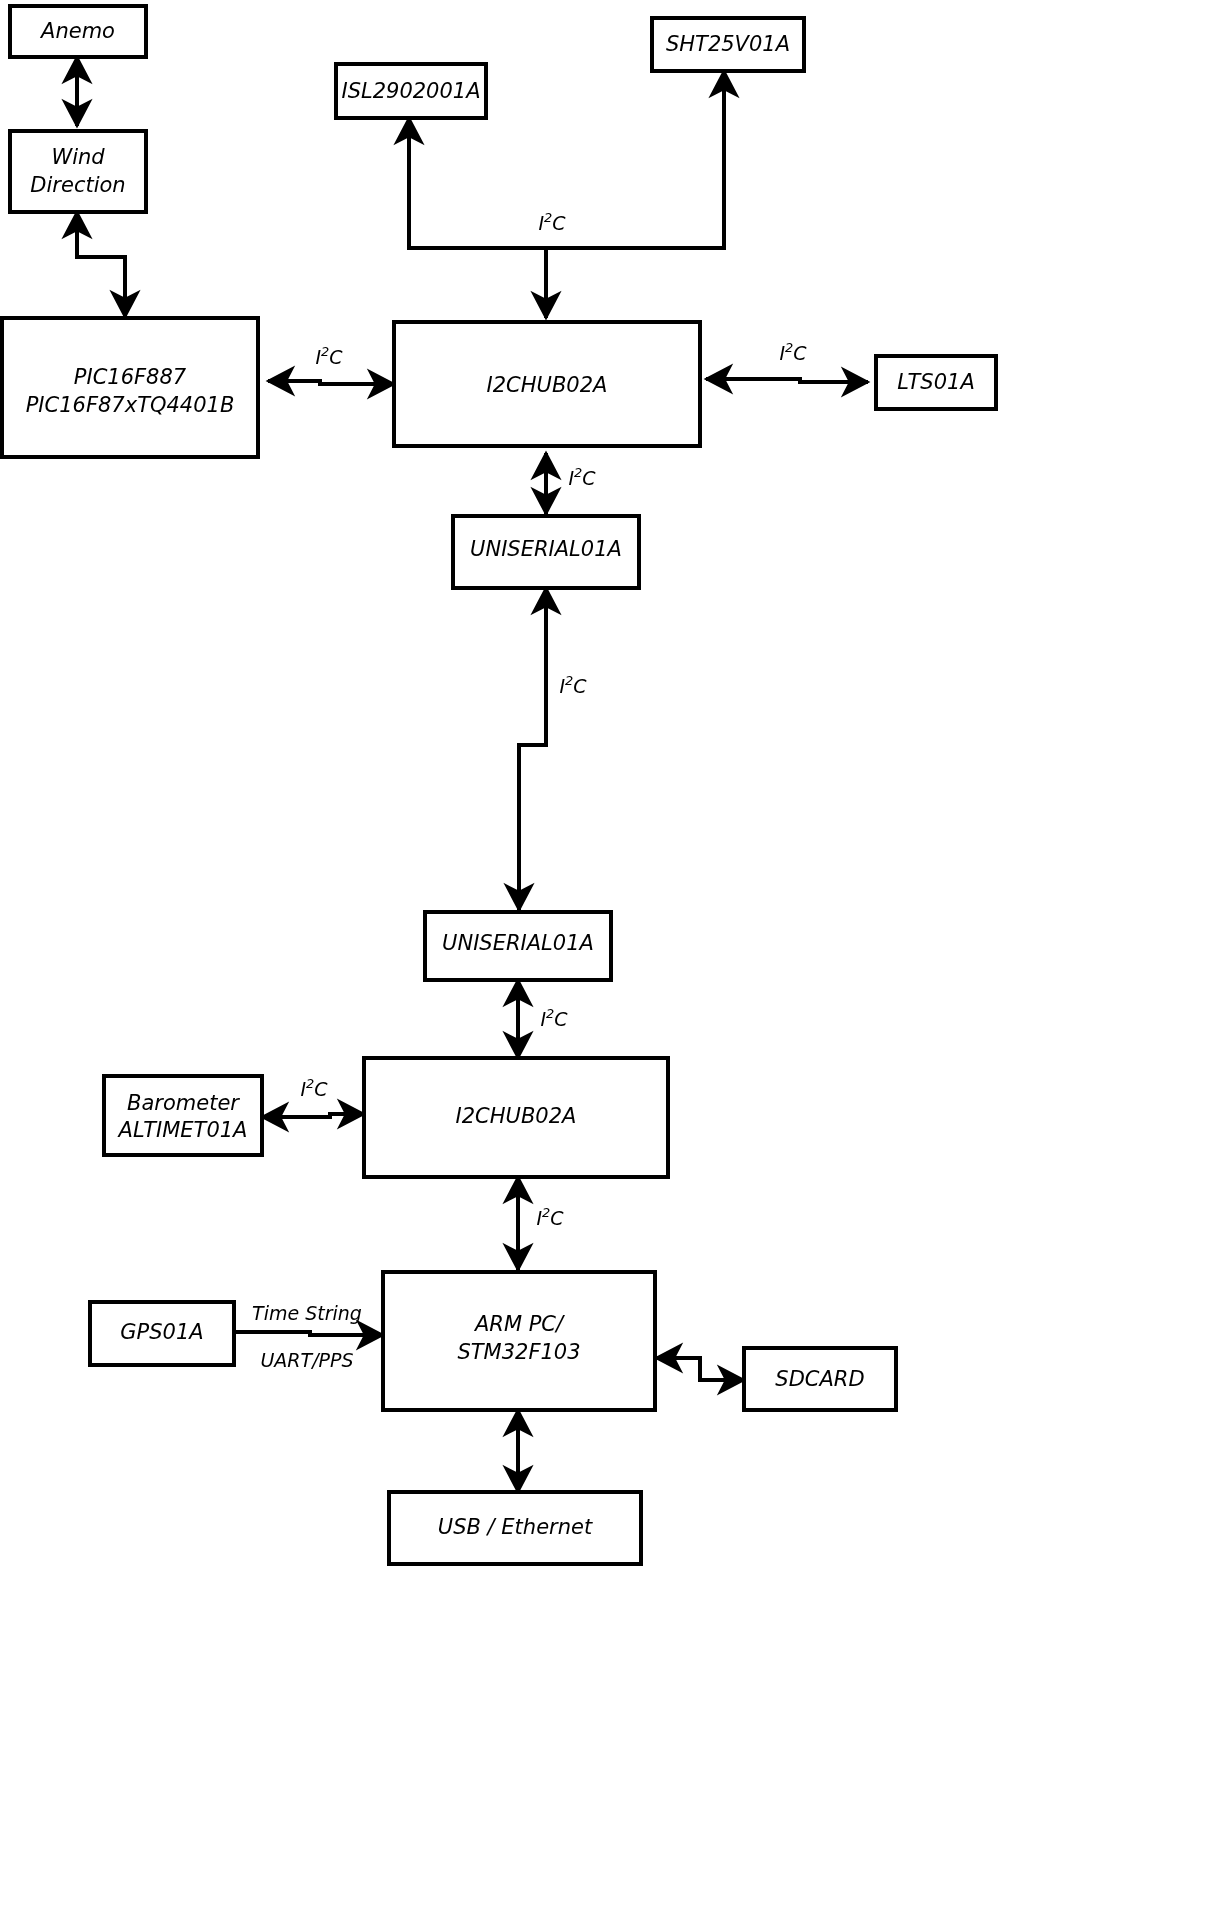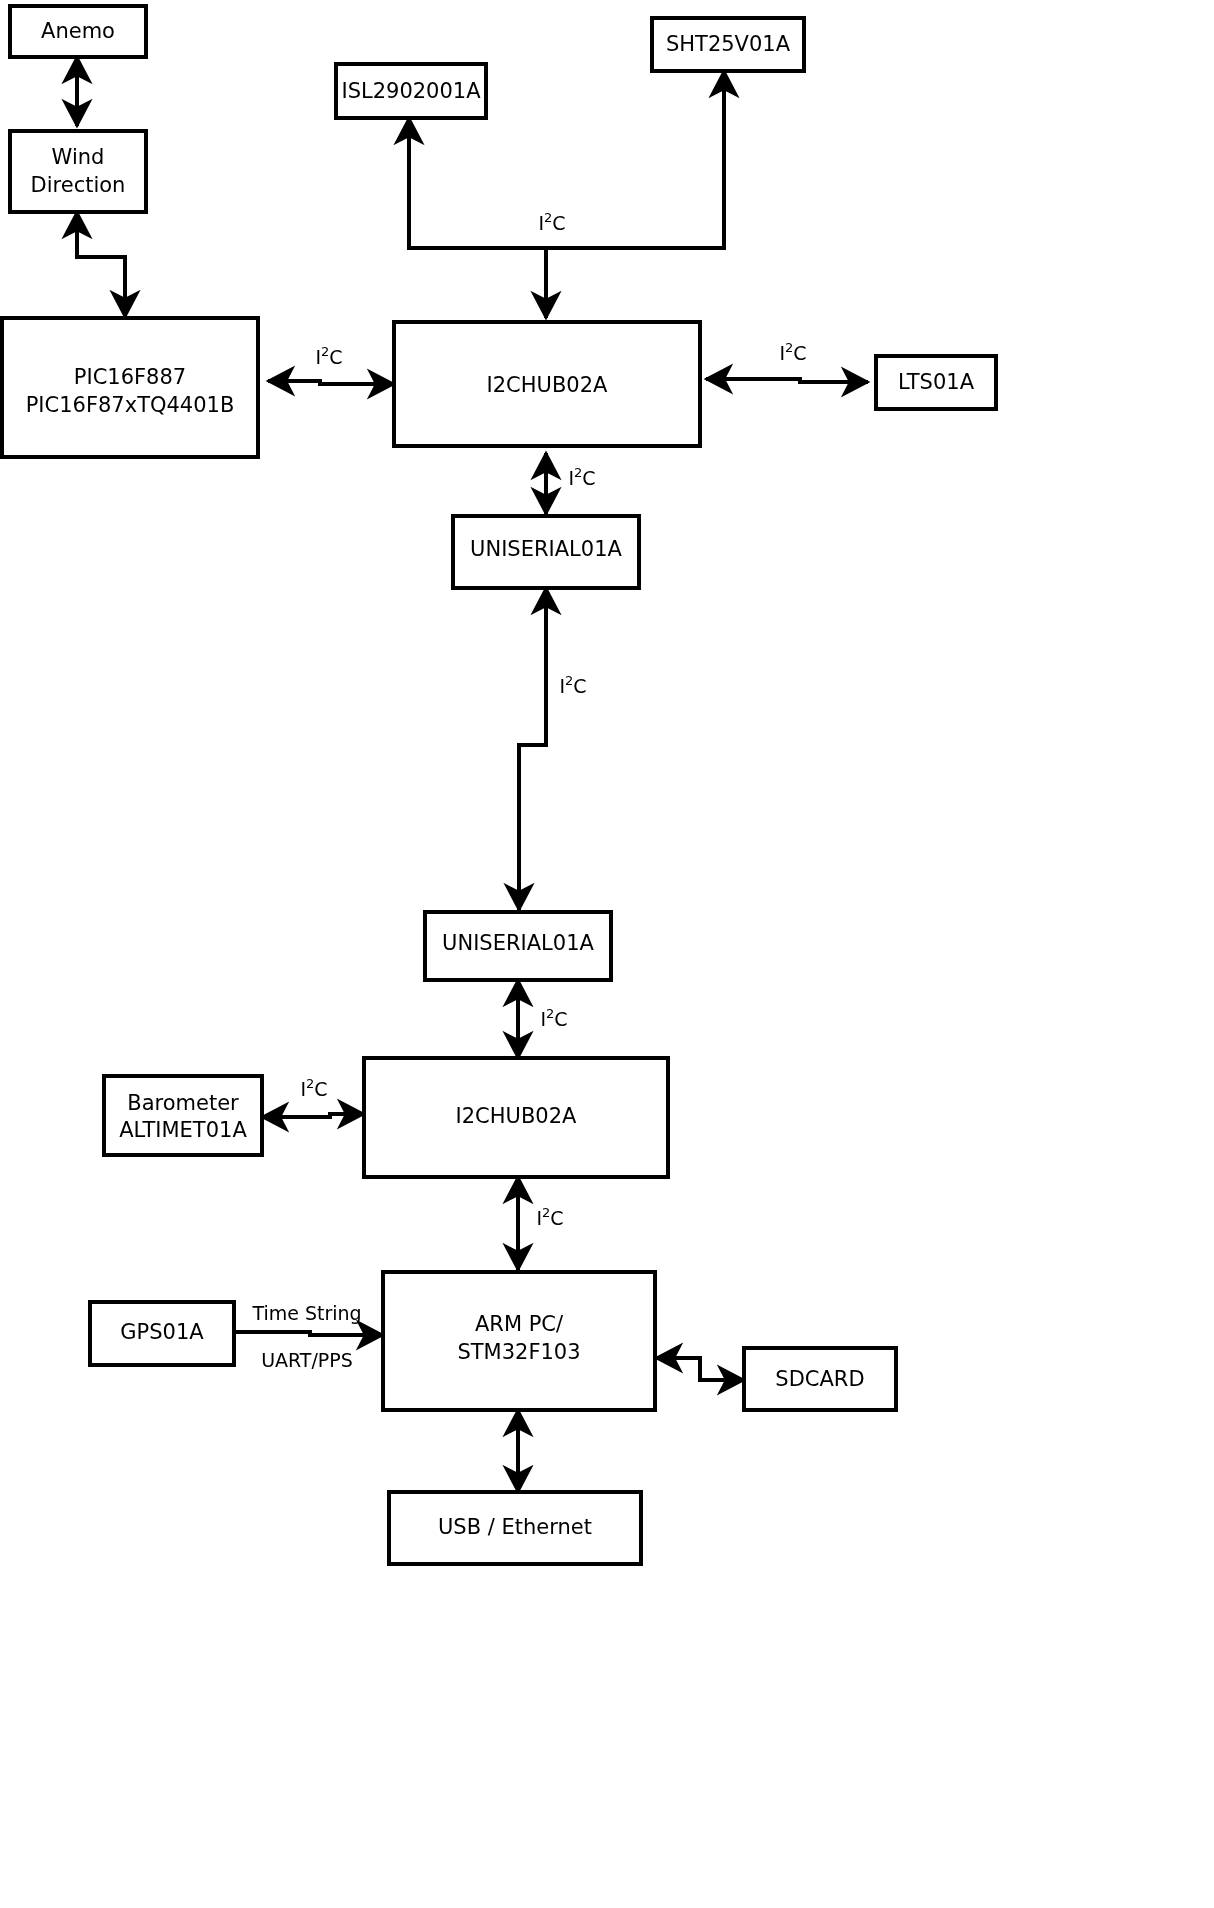--- a/index.html
+++ b/index.html
@@ -10,20 +10,21 @@
   body {
     width: 1214px;
     height: 1908px;
     font-family: "DejaVu Sans", sans-serif;
     overflow: hidden;
   }
   #diagram-root {
     position: relative;
     width: 1214px;
     height: 1908px;
+    font-style: italic;
   }
   svg#diagram {
     display: block;
     width: 1214px;
     height: 1908px;
   }
   .box-rect {
     fill: #ffffff;
     stroke: #000000;
     stroke-width: 4;

